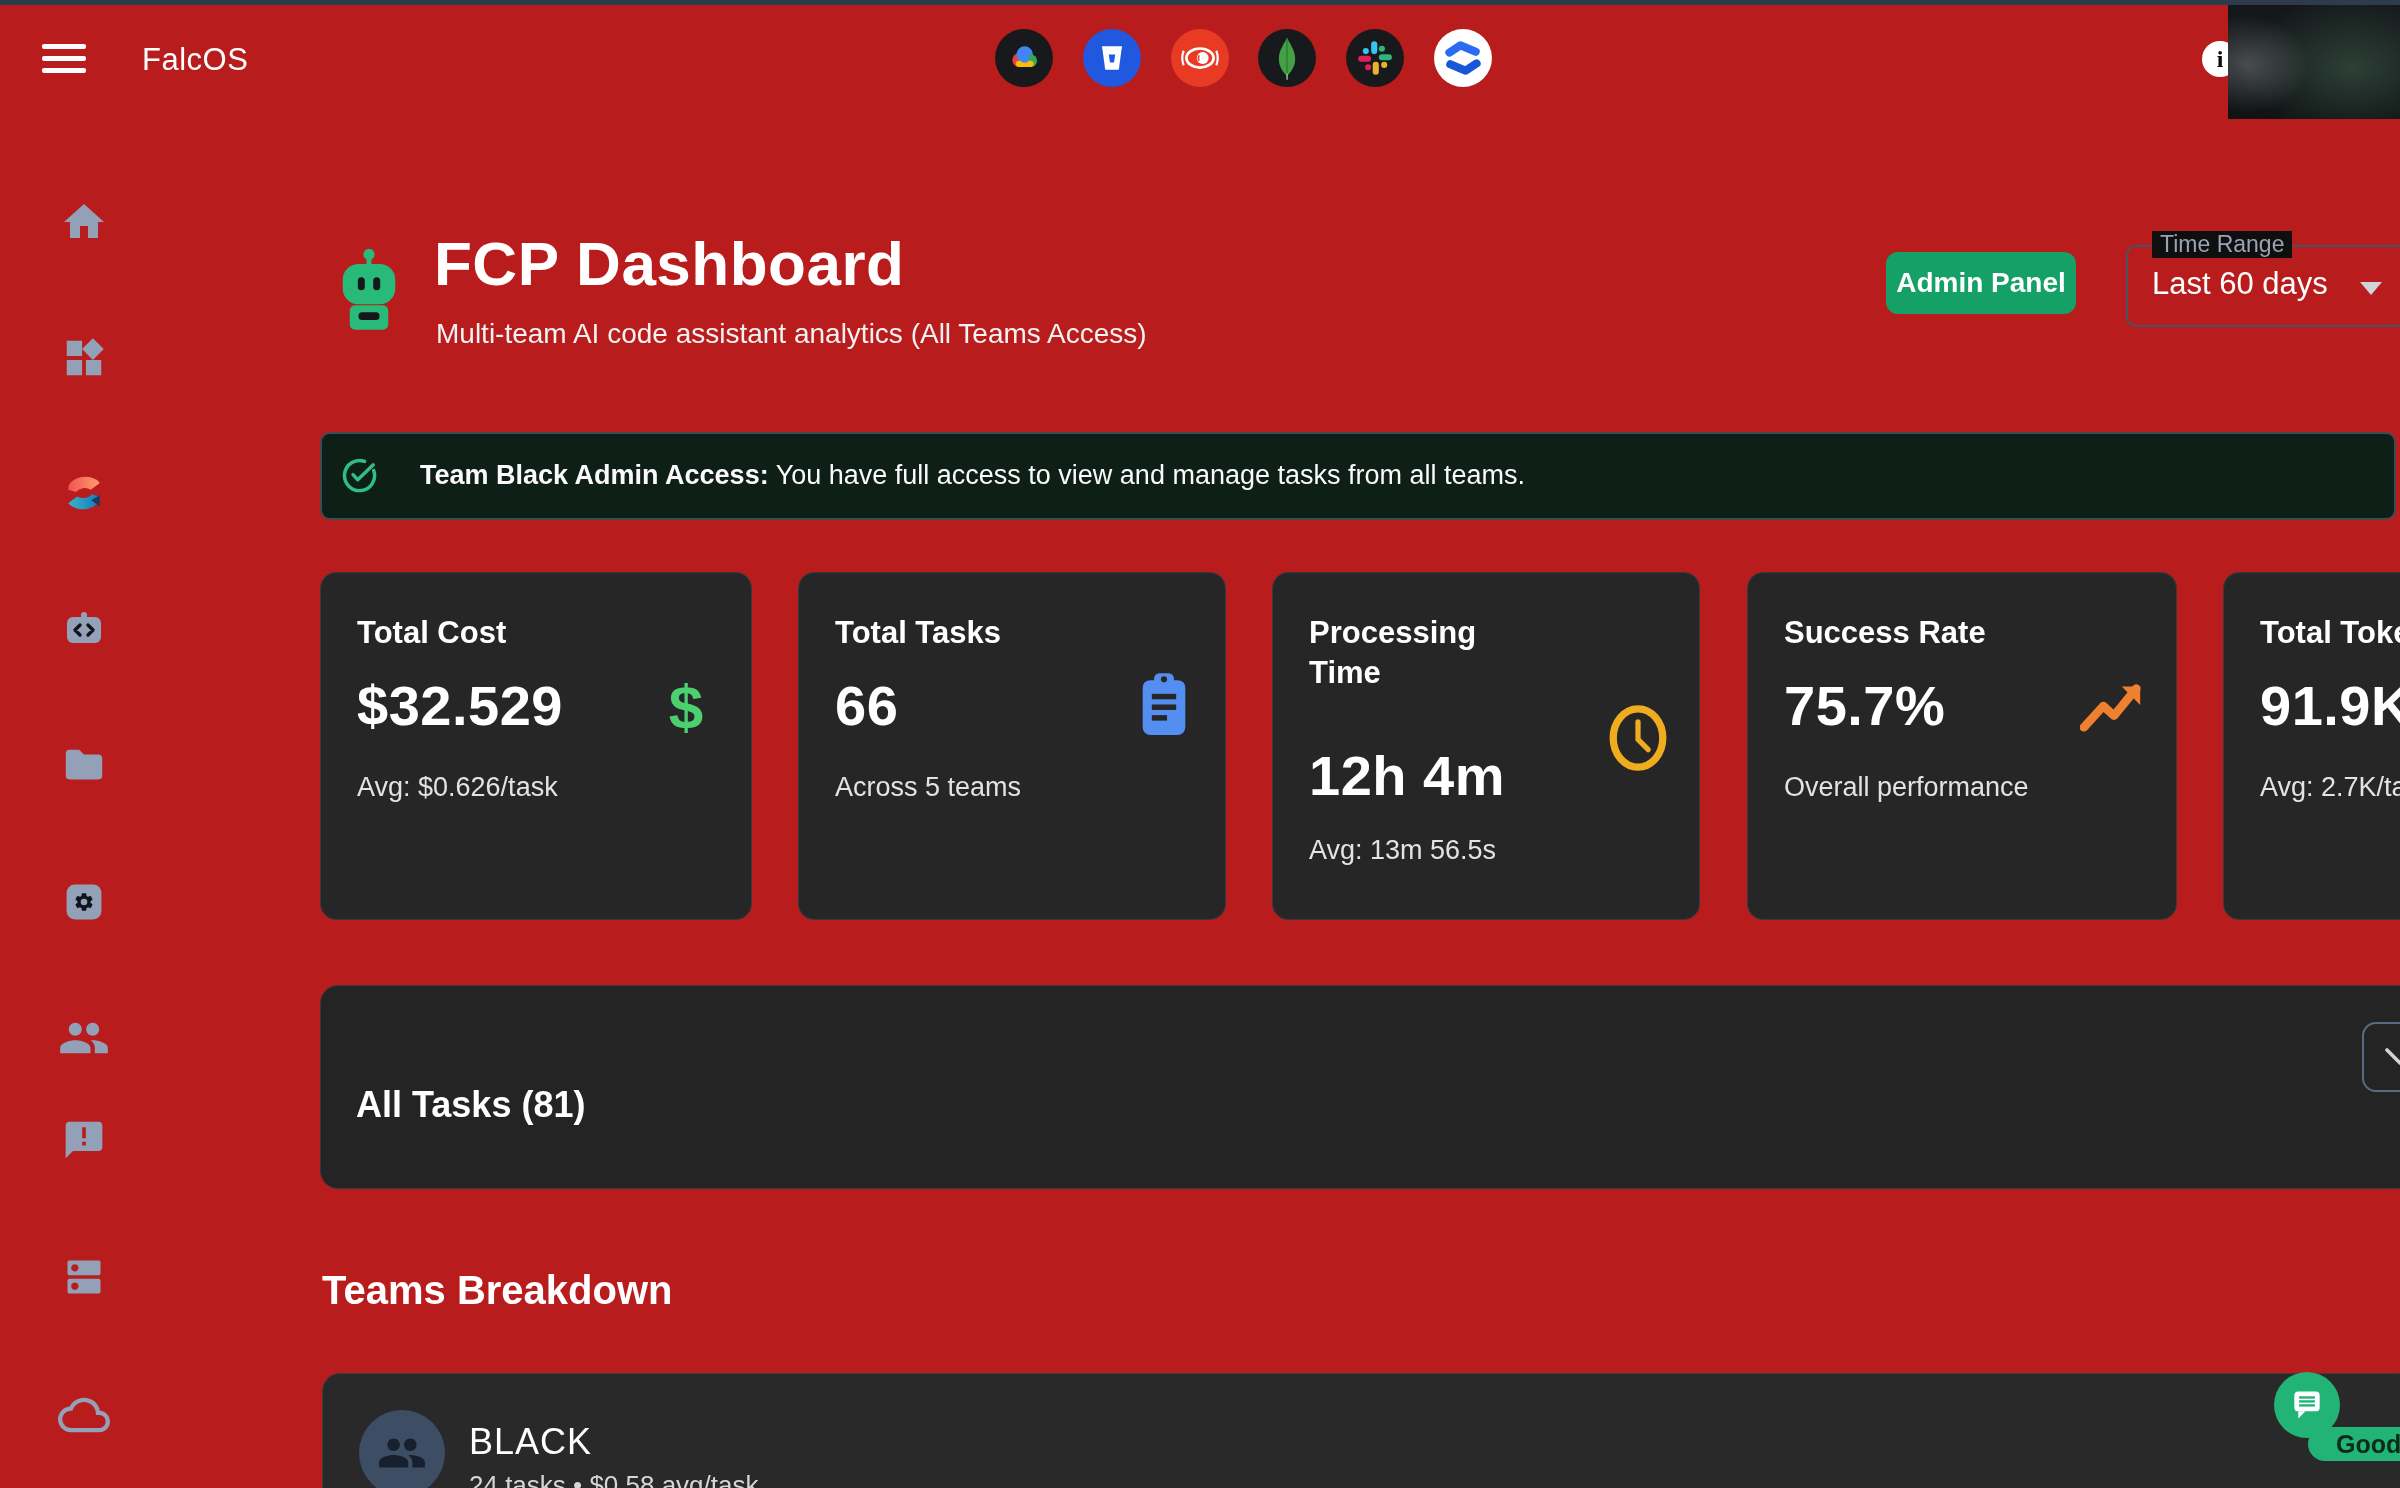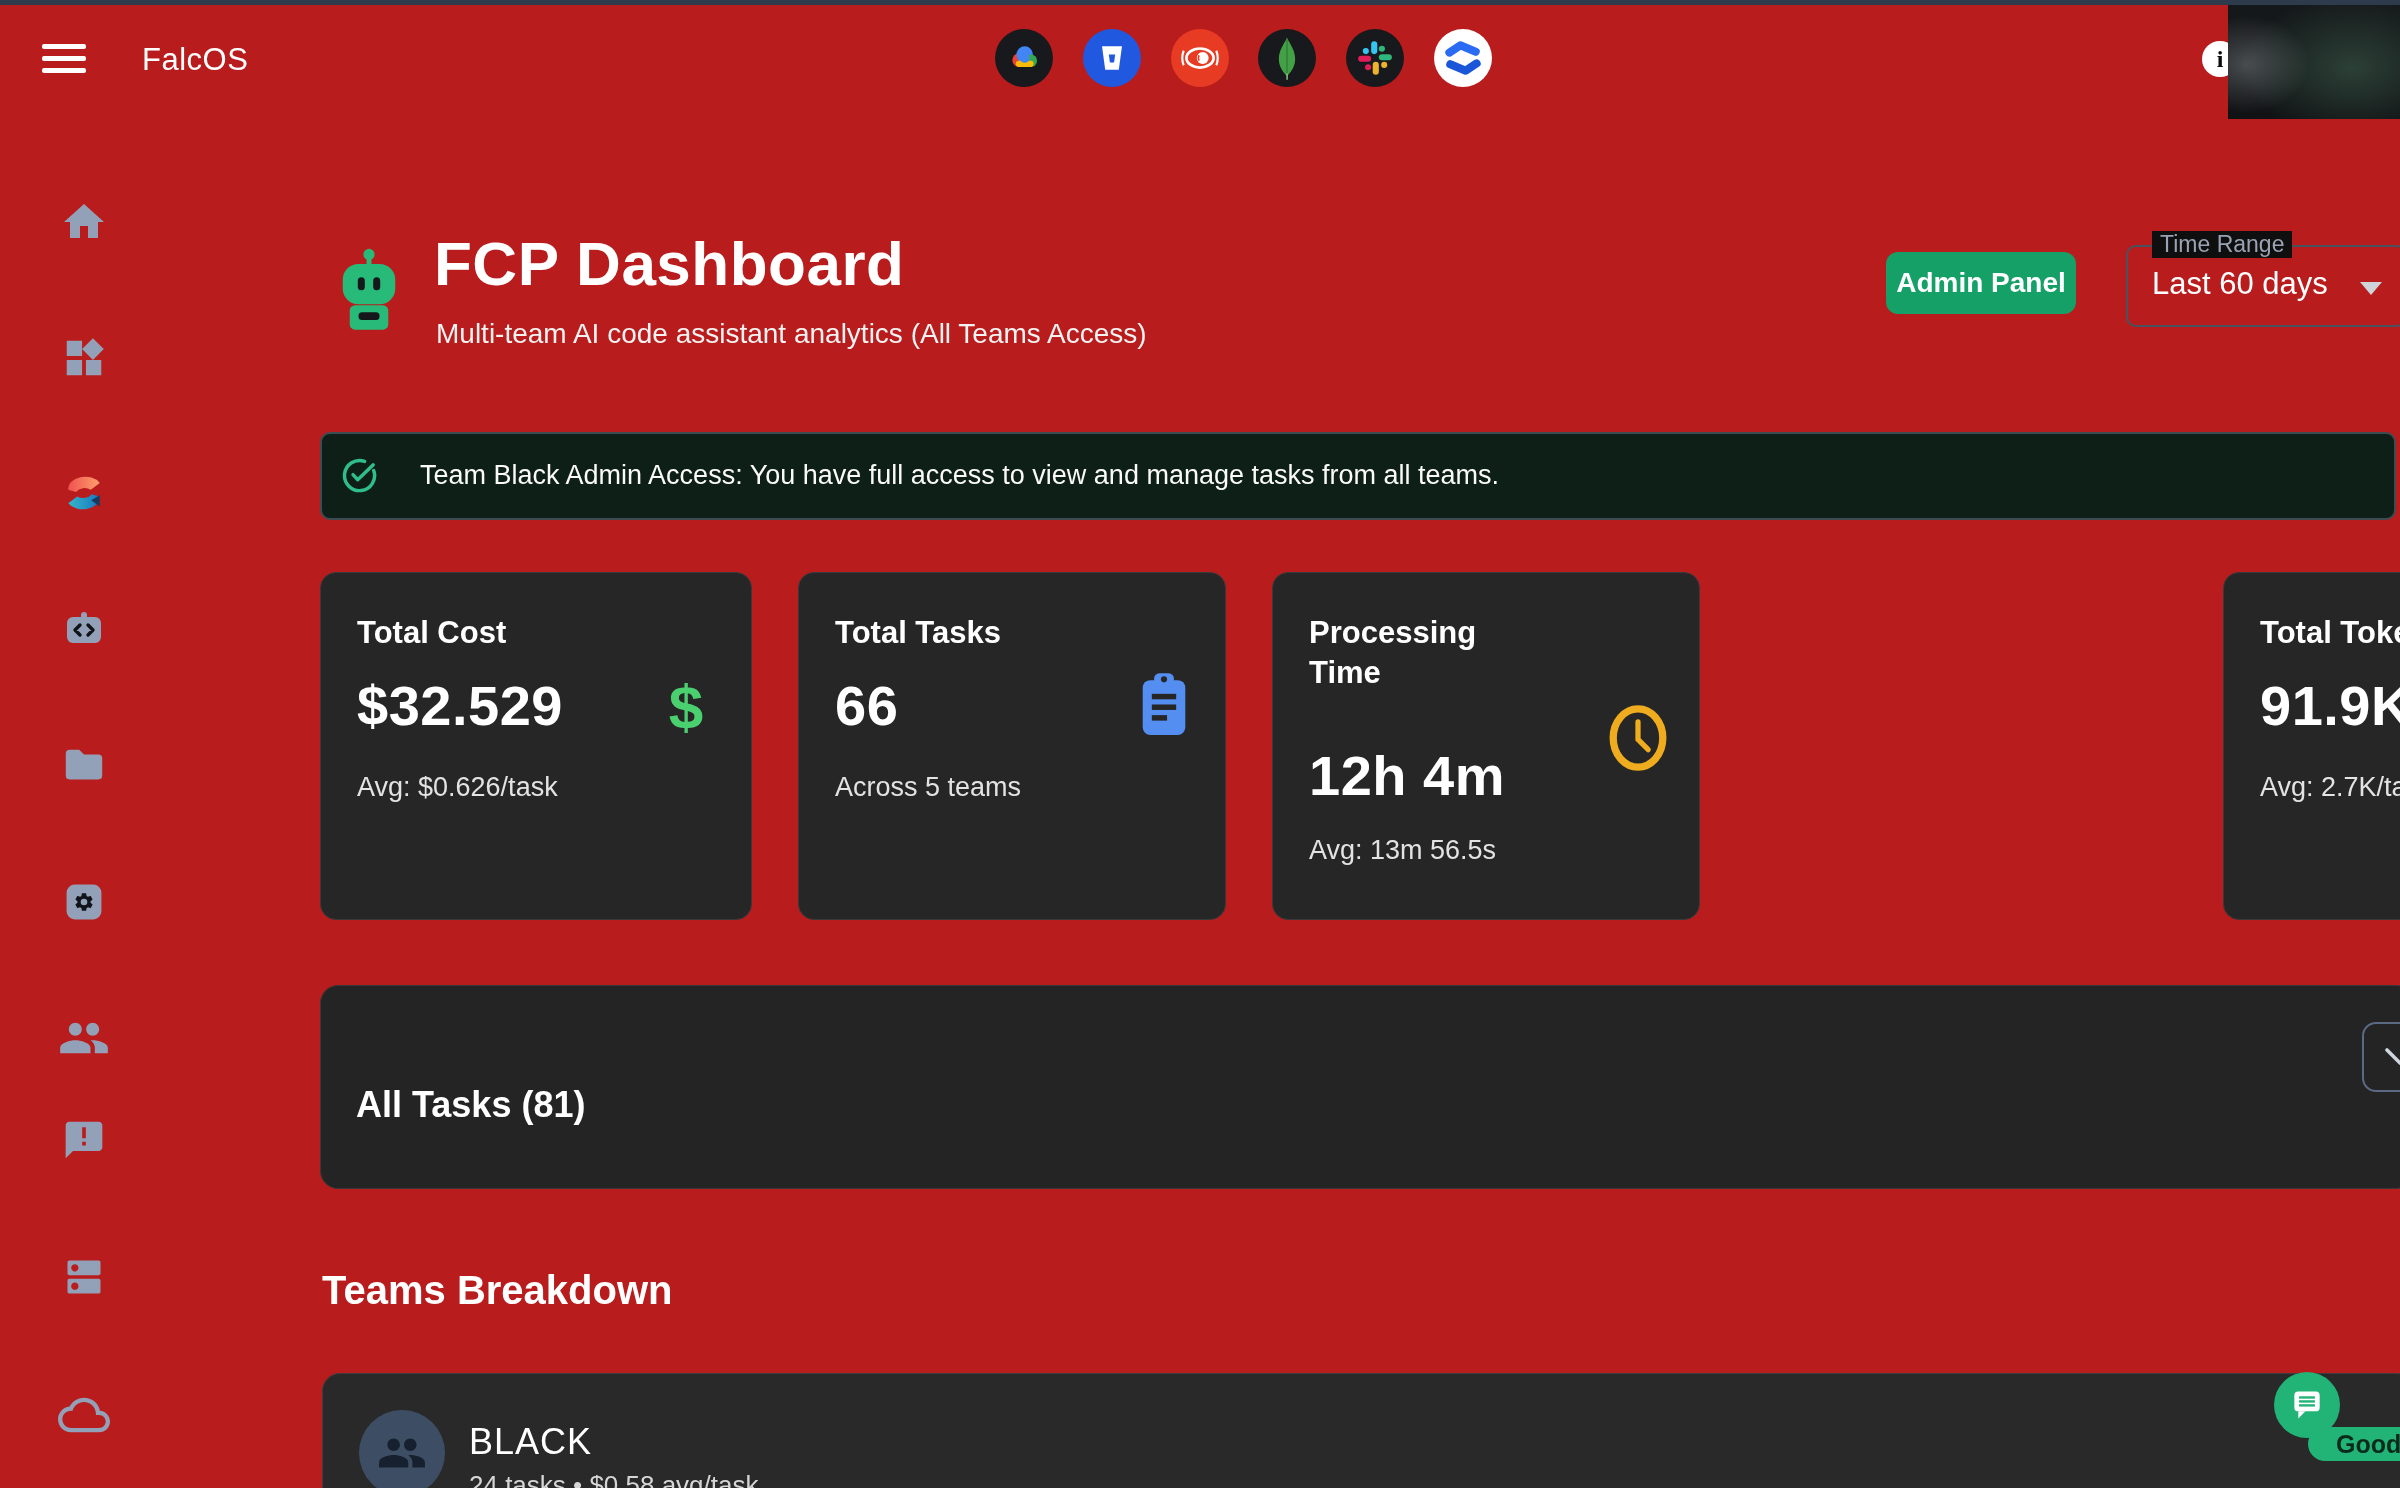--- a/index.html
+++ b/index.html
@@ -35,21 +35,21 @@
              color:#fff;font-size:28px;font-weight:600;font-family:"Liberation Sans",sans-serif;cursor:pointer;}
   #time-range{left:2126px;top:245px;width:276px;height:78px;border:2px solid #49525f;border-radius:10px;cursor:pointer;}
   #time-range-label{left:2152px;top:231px;font-size:23px;color:#99a3b3;background:#0f0f10;padding:0 8px;}
   #time-range-value{left:2152px;top:266px;font-size:31px;color:#fff;}
   #time-range-arrow{left:2360px;top:282px;width:0;height:0;border-left:11px solid transparent;border-right:11px solid transparent;border-top:13px solid #cfd3da;}
 
   
   #alert{left:320px;top:432px;width:2072px;height:84px;background:#0d1f17;border:2px solid #3c4d52;border-radius:10px;}
   #alert-icon{left:340px;top:456px;}
   #alert-text{left:420px;top:460px;font-size:27px;color:#fafafa;}
-  #alert-text b{font-weight:400;margin-top:11px;}
+  #alert-text b{font-weight:700;margin-top:11px;}
 
   
   .card{top:572px;height:346px;background:#262627;border:1px solid #39393b;border-radius:16px;}
   .stat-title{position:absolute;left:36px;top:40px;font-size:31px;font-weight:600;line-height:40px;color:#fff;}
   .stat-value{position:absolute;left:36px;top:100px;font-size:56px;font-weight:700;letter-spacing:.5px;}
   .stat-sub{position:absolute;left:36px;top:199px;font-size:27px;color:#e3e3e3;}
   .stat-icon{position:absolute;left:330px;top:98px;width:70px;height:70px;display:flex;align-items:center;justify-content:center;}
   .card.tall .stat-value{top:170px;}
   .card.tall .stat-sub{top:262px;}
   .card.tall .stat-icon{top:130px;}
@@ -270,20 +270,31 @@
     <div class="stat-value">12h 4m</div>
     <div class="stat-sub">Avg: 13m 56.5s</div>
     <div class="stat-icon">
       <svg width="72" height="72" viewBox="0 0 48 48">
         <ellipse cx="24" cy="24" rx="17" ry="20" fill="none" stroke="#f0ac1f" stroke-width="5"></ellipse>
         <path d="M24 13 L24 25 L31 32" fill="none" stroke="#f0ac1f" stroke-width="3.6" stroke-linecap="round"></path>
       </svg>
     </div>
   </div>
 
+  <div class="abs card" style="left:1747px;width:428px">
+    <div class="stat-title">Success Rate</div>
+    <div class="stat-value">75.7%</div>
+    <div class="stat-sub">Overall performance</div>
+    <div class="stat-icon">
+      <svg width="66" height="58" viewBox="0 0 34 28">
+        <path d="M2 25 L12 14 L17.5 19 L29 5" fill="none" stroke="#ef8030" stroke-width="4.4" stroke-linecap="round" stroke-linejoin="round"></path>
+        <path d="M21.5 4 L31 4 L31 13.5 Z" fill="#ef8030"></path>
+      </svg>
+    </div>
+  </div>
 
   <div class="abs card" style="left:2223px;width:428px">
     <div class="stat-title">Total Tokens</div>
     <div class="stat-value">91.9K</div>
     <div class="stat-sub">Avg: 2.7K/task</div>
   </div>
 
   <div class="abs" id="tasks-panel"></div>
   <div class="abs" id="tasks-title">All Tasks (81)</div>
   <div class="abs" id="tasks-collapse">

